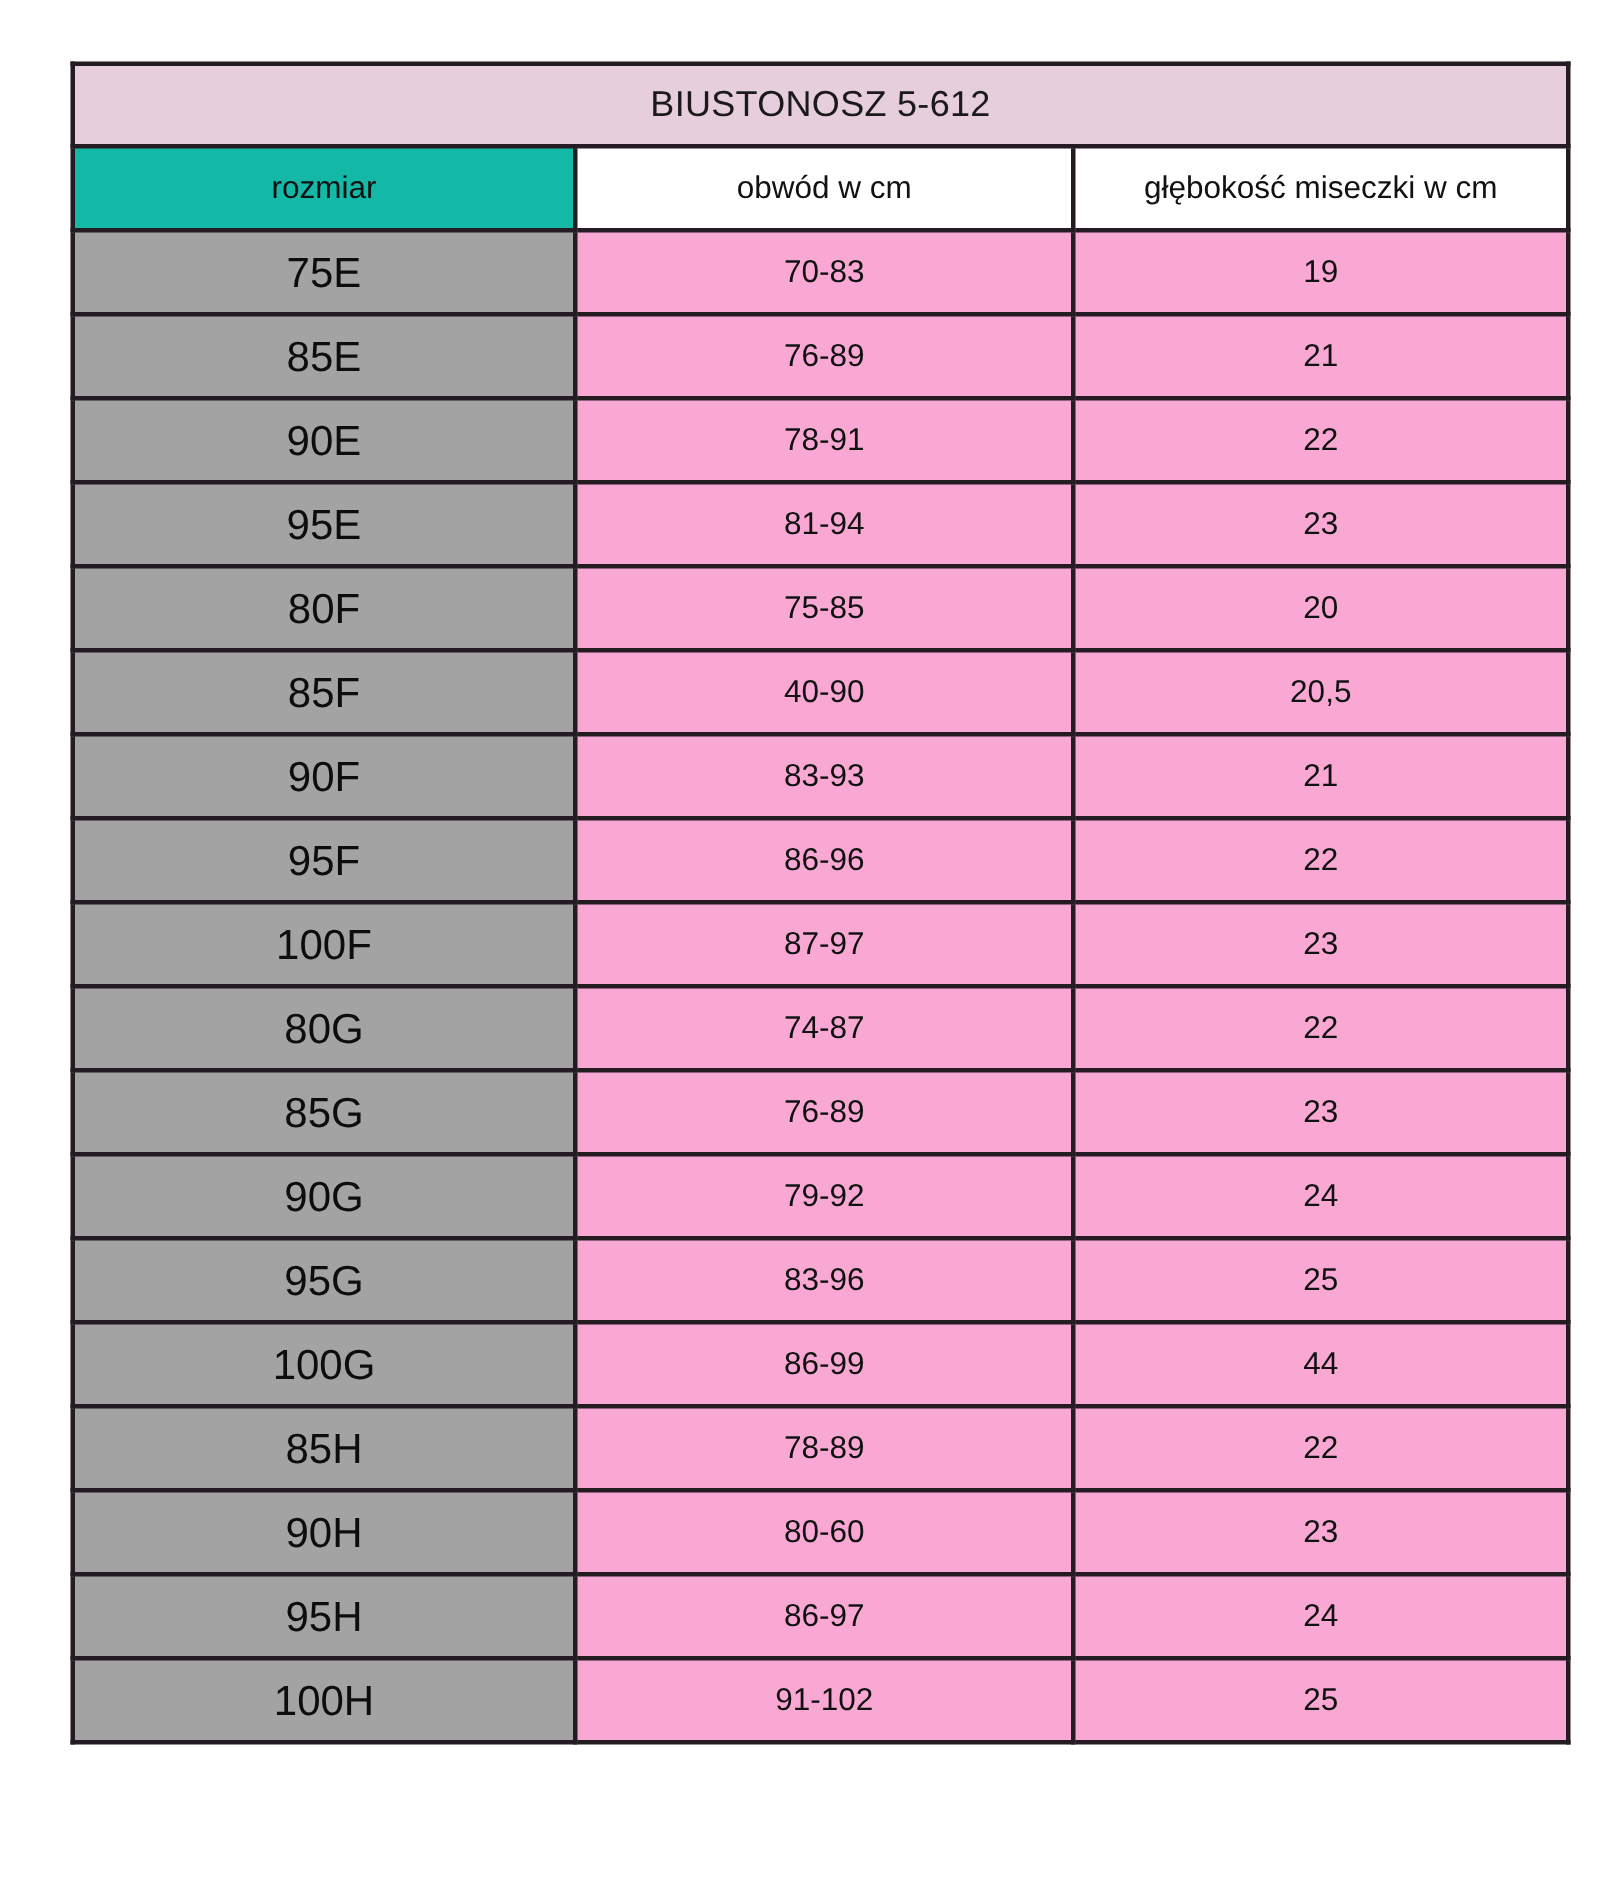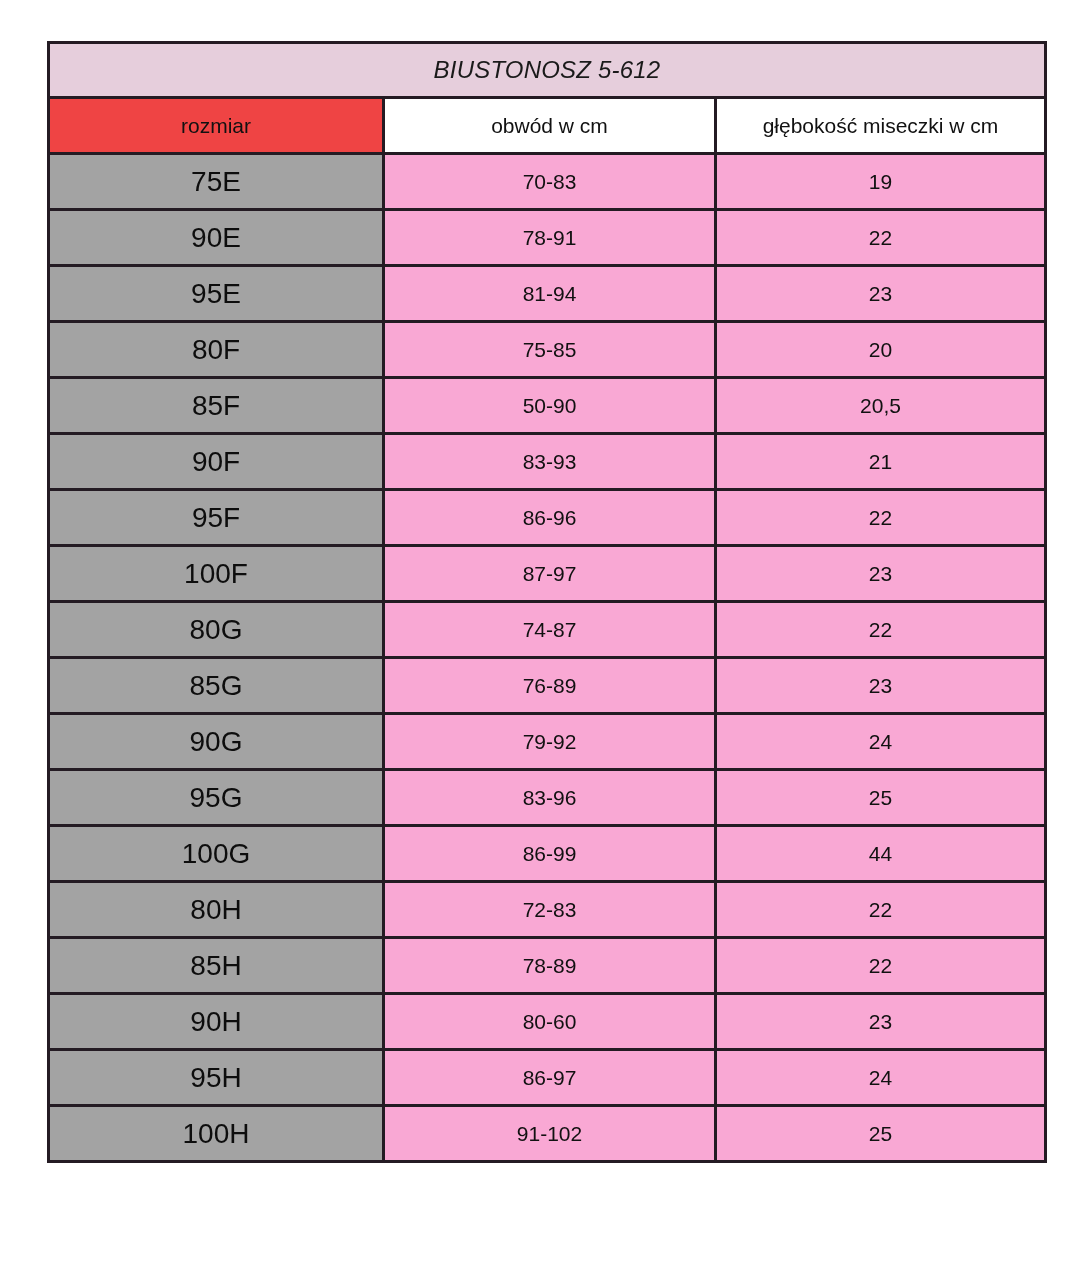--- a/index.html
+++ b/index.html
@@ -42,32 +42,31 @@
     font-weight: normal;
   }
 
   
   tr.title-row td {
     background: #e6cedc;
     height: 52px;
     font-size: 24px;
     letter-spacing: 0.2px;
     color: #1a1a1a;
-    font-style: italic;
   }
 
   
   tr.header-row th {
     height: 53px;
     font-size: 21px;
     background: #ffffff;
     color: #111111;
   }
   tr.header-row th.size-head {
-    background: #ef4444;
+    background: #14b8a6;
   }
 
   
   tr.data-row td {
     height: 53px;
     font-size: 21px;
     background: #f9a8d4;
     color: #111111;
   }
   tr.data-row td.size-cell {
@@ -98,37 +97,42 @@
         <th class="size-head">rozmiar</th>
         <th>obwód w cm</th>
         <th>głębokość miseczki w cm</th>
       </tr>
     <tr class="data-row">
           <td class="size-cell">75E</td>
           <td>70-83</td>
           <td>19</td>
         </tr>
         <tr class="data-row">
+          <td class="size-cell">85E</td>
+          <td>76-89</td>
+          <td>21</td>
+        </tr>
+        <tr class="data-row">
           <td class="size-cell">90E</td>
           <td>78-91</td>
           <td>22</td>
         </tr>
         <tr class="data-row">
           <td class="size-cell">95E</td>
           <td>81-94</td>
           <td>23</td>
         </tr>
         <tr class="data-row">
           <td class="size-cell">80F</td>
           <td class="highlight-girth">75-85</td>
           <td>20</td>
         </tr>
         <tr class="data-row">
           <td class="size-cell">85F</td>
-          <td>50-90</td>
+          <td>40-90</td>
           <td>20,5</td>
         </tr>
         <tr class="data-row">
           <td class="size-cell">90F</td>
           <td>83-93</td>
           <td>21</td>
         </tr>
         <tr class="data-row">
           <td class="size-cell">95F</td>
           <td>86-96</td>
@@ -158,25 +162,20 @@
           <td class="size-cell">95G</td>
           <td>83-96</td>
           <td>25</td>
         </tr>
         <tr class="data-row">
           <td class="size-cell">100G</td>
           <td>86-99</td>
           <td>44</td>
         </tr>
         <tr class="data-row">
-          <td class="size-cell">80H</td>
-          <td>72-83</td>
-          <td>22</td>
-        </tr>
-        <tr class="data-row">
           <td class="size-cell">85H</td>
           <td>78-89</td>
           <td>22</td>
         </tr>
         <tr class="data-row">
           <td class="size-cell">90H</td>
           <td>80-60</td>
           <td>23</td>
         </tr>
         <tr class="data-row">

